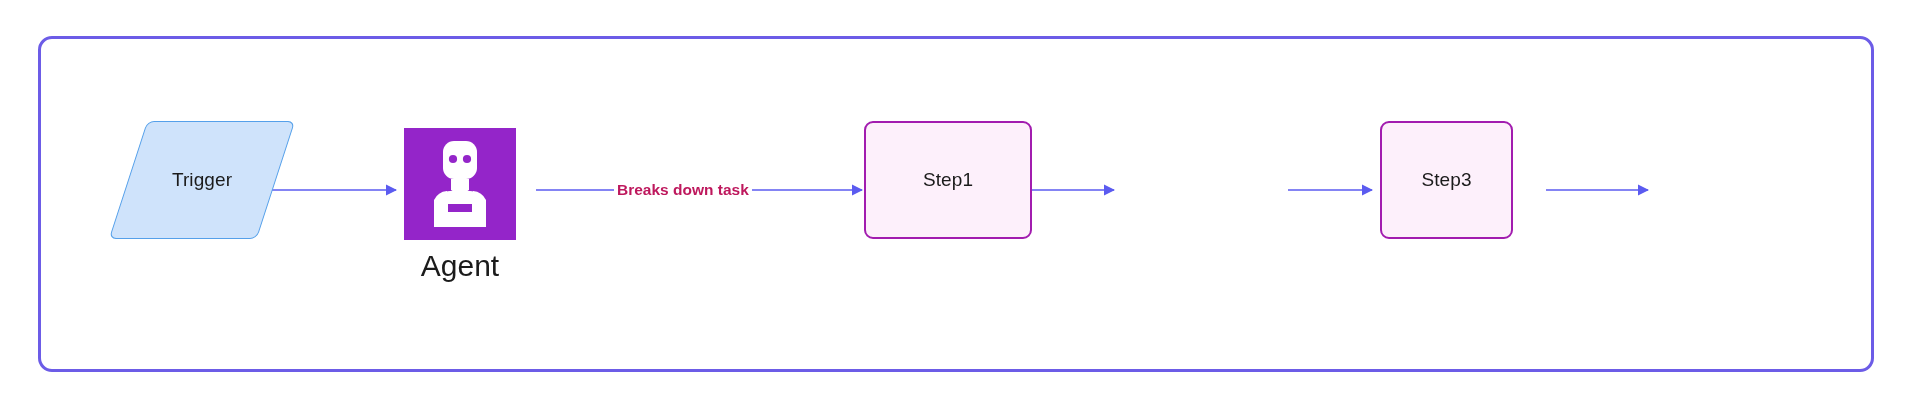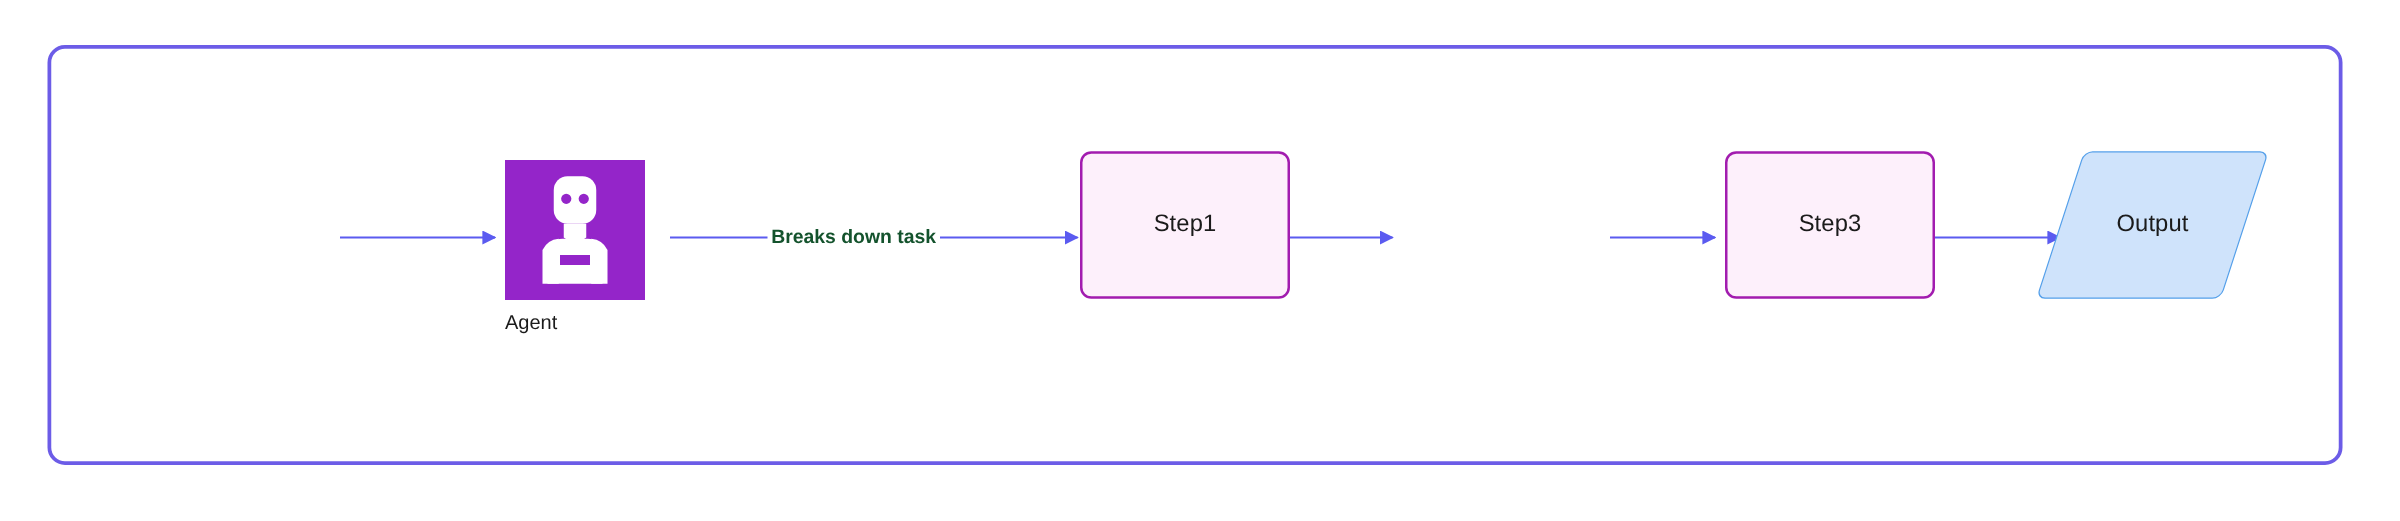--- a/index.html
+++ b/index.html
@@ -98,32 +98,32 @@
     position: absolute;
   }
   .agent-tile {
     width: 112px;
     height: 112px;
     background: #9425c9;
     display: block;
   }
   .agent-caption {
     margin-top: 11px;
-    text-align: left;
-    font-size: 16px;
+    text-align: center;
+    font-size: 30px;
     color: #1b1b1b;
     line-height: 1;
   }
 
   
   .edge-label {
     position: absolute;
     font-size: 15.5px;
     font-weight: bold;
-    color: #14532d;
+    color: #be185d;
     background: #ffffff;
     padding: 0 3px;
     white-space: nowrap;
     line-height: 1;
   }
 </style>
 </head>
 <body>
 
 <div id="canvas">
@@ -141,20 +141,24 @@
 
     <line x1="536" y1="190" x2="862" y2="190" stroke="#5b5bf0" stroke-width="1.6" marker-end="url(#arrowHead)"></line>
 
     <line x1="1030" y1="190" x2="1114" y2="190" stroke="#5b5bf0" stroke-width="1.6" marker-end="url(#arrowHead)"></line>
 
     <line x1="1288" y1="190" x2="1372" y2="190" stroke="#5b5bf0" stroke-width="1.6" marker-end="url(#arrowHead)"></line>
 
     <line x1="1546" y1="190" x2="1648" y2="190" stroke="#5b5bf0" stroke-width="1.6" marker-end="url(#arrowHead)"></line>
   </svg>
 
+  <div class="para-node" style="left:128px; top:121px; width:148px;">
+    <div class="para-shape"></div>
+    <div class="para-label">Trigger</div>
+  </div>
 
   <div class="agent-node" style="left:404px; top:128px; width:112px;">
     <svg class="agent-tile" viewBox="0 0 112 112" width="112" height="112">
       <rect x="0" y="0" width="112" height="112" fill="#9425c9"></rect>
 
       <rect x="39" y="13" width="34" height="38" rx="11" ry="11" fill="#ffffff"></rect>
       <circle cx="49" cy="31" r="4.1" fill="#9425c9"></circle>
       <circle cx="63" cy="31" r="4.1" fill="#9425c9"></circle>
 
       <path d="M47 51 h18 v11 l-9 6 l-9 -6 z" fill="#ffffff"></path>
@@ -170,22 +174,18 @@
     <div class="agent-caption">Agent</div>
   </div>
 
   <div class="edge-label" style="left:614px; top:182px;">Breaks down task</div>
 
   <div class="step-node" style="left:864px; top:121px; width:168px;">
     <span class="step-label">Step1</span>
   </div>
 
 
-  <div class="step-node" style="left:1380px; top:121px; width:168px;">
+  <div class="step-node" style="left:1380px; top:121px; width:133px;">
     <span class="step-label">Step3</span>
   </div>
 
-  <div class="para-node" style="left:1648px; top:121px; width:148px;">
-    <div class="para-shape"></div>
-    <div class="para-label">Output</div>
-  </div>
 
 </div>
 
 </body></html>

